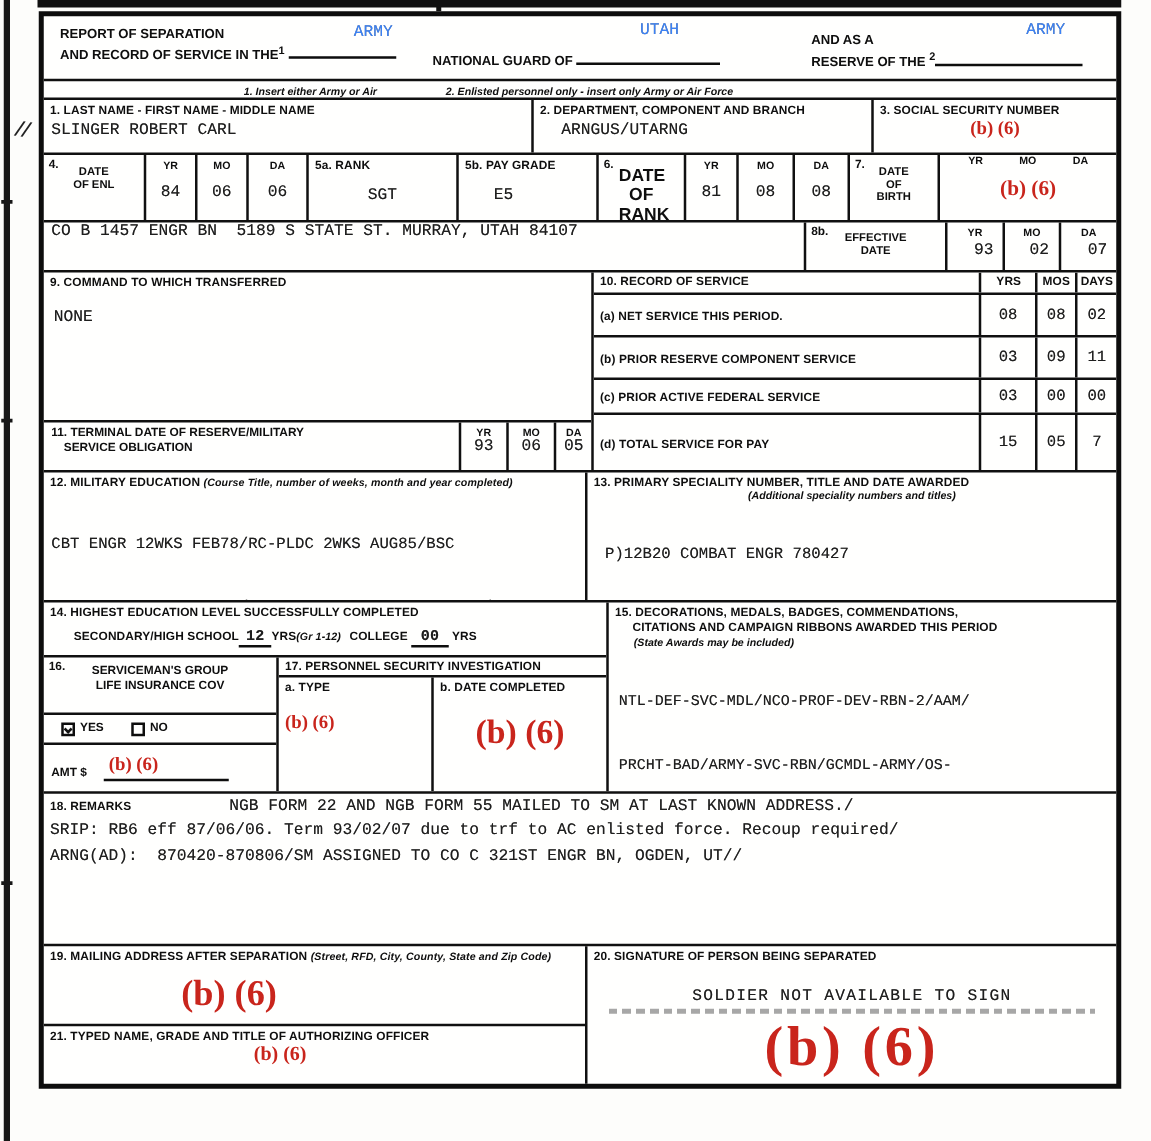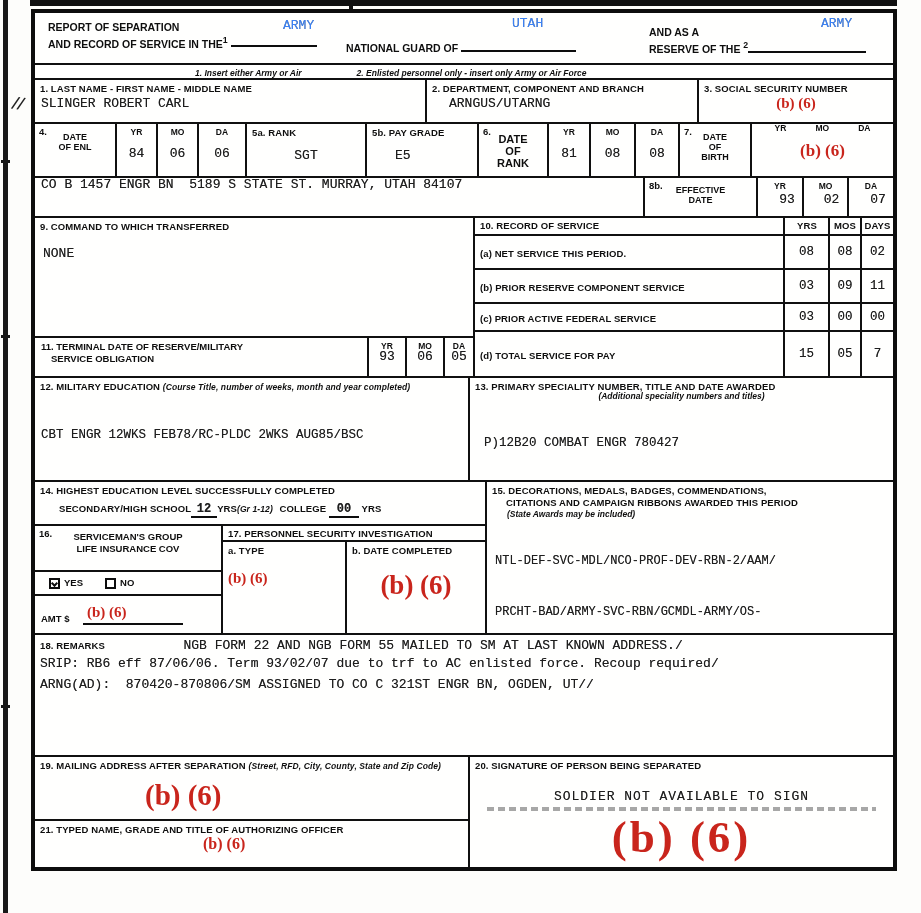--- a/index.html
+++ b/index.html
@@ -108,21 +108,21 @@
       <div class="fc" style="width:120px;">
         <div class="lb">5a. RANK</div>
         <div class="tv ctr" style="margin-top:10px;">SGT</div>
       </div>
       <div class="fc" style="width:112px;">
         <div class="lb">5b. PAY GRADE</div>
         <div class="tv" style="margin:10px 0 0 28px;">E5</div>
       </div>
       <div class="fc" style="width:70px;">
         <span class="num-abs">6.</span>
-        <div class="lb-sm ctr" style="width:36px;margin:9px auto 0;font-size:11px;">DATE OF RANK</div>
+        <div class="lb-sm ctr" style="width:36px;margin:9px auto 0;font-size:14px;">DATE OF RANK</div>
       </div>
       <div class="fc datecell" style="width:42px;">
         <span class="dl">YR</span>
         <span class="tv dv">81</span>
       </div>
       <div class="fc datecell" style="width:45px;">
         <span class="dl">MO</span>
         <span class="tv dv">08</span>
       </div>
       <div class="fc datecell" style="width:44px;">

